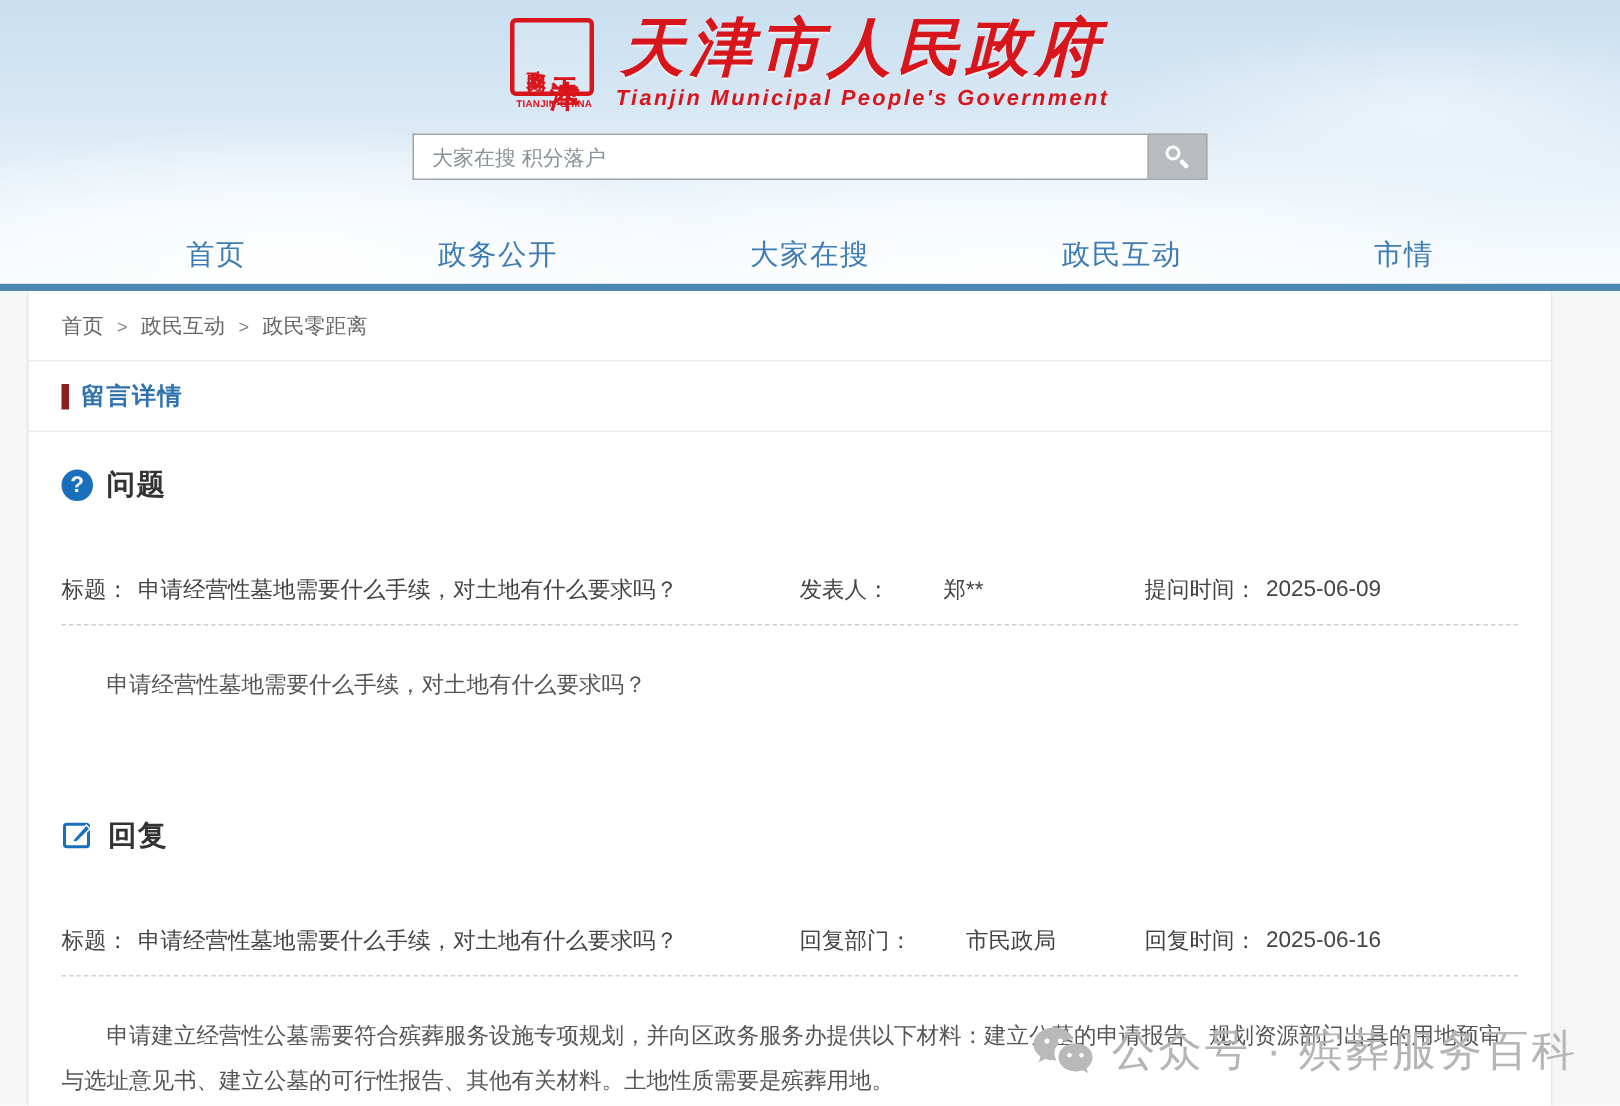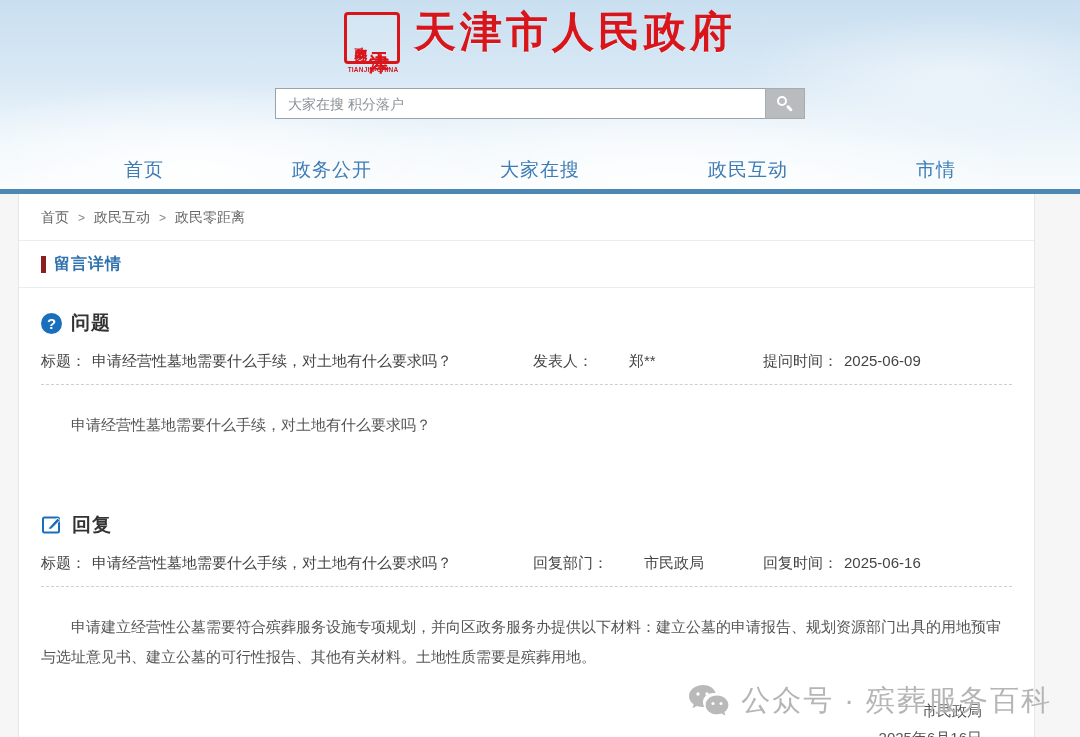--- a/index.html
+++ b/index.html
@@ -32,21 +32,21 @@
   }
   .seal-box {
     width:56px; height:52px; border:3px solid #d9151c; border-radius:4px;
     display:flex; flex-direction:row; justify-content:center; align-items:center;
     color:#d9151c; background:rgba(255,255,255,.15); gap:2px; padding:1px;
   }
   .seal-col { writing-mode:vertical-rl; text-orientation:upright; font-weight:bold; line-height:1; }
   .seal-col.small { font-size:13px; letter-spacing:1px; }
   .seal-col.big { font-size:20px; letter-spacing:2px; }
   .seal-caption { font-size:6.5px; font-weight:bold; color:#d9151c; margin-top:2px; letter-spacing:.2px; }
-  .title-block { text-align:center; }
+  .title-block { text-align:center;font-style:italic; }
   .site-title {
     color:#d9151c; font-size:42px; font-weight:bold; line-height:1.05;
     letter-spacing:4px; text-shadow:0 1px 1px rgba(255,255,255,.6);
   }
   .site-subtitle {
     color:#d9151c; font-size:14.5px; font-weight:bold; margin-top:4px; letter-spacing:1.6px;
   }
   
   .search-row { display:flex; justify-content:center; margin-top:15px; }
   .search-box { display:flex; width:530px; height:31px; }
@@ -93,21 +93,21 @@
 
   .block { padding:0 22px; }
   .block-heading { display:flex; align-items:center; gap:9px; margin-top:22px; }
   .block-heading .heading-text { font-size:19px; font-weight:bold; color:#333; letter-spacing:1px; }
   .q-icon {
     width:21px; height:21px; border-radius:50%; background:#1a6fbd; color:#fff;
     display:flex; align-items:center; justify-content:center;
     font-size:15px; font-weight:bold; line-height:1;
   }
   .meta-row { display:flex; margin-top:16px; font-size:15px; color:#444; }
-  .meta-cell { display:flex; gap:6px; white-space:nowrap; }
+  .meta-cell { display:flex; gap:6px; white-space:nowrap;margin-top:32px; }
   .meta-cell.w1 { width:492px; }
   .meta-cell.w2 { width:230px;gap:36px; }
   .dashed { border-top:1px dashed #cfcfcf; margin-top:13px; }
   .body-text {
     font-size:15px; color:#555; line-height:30px; text-indent:2em;
     padding:25px 8px 0 0;
   }
   .q-body { padding-bottom:50px; }
   .sign { text-align:right; font-size:15px; color:#555; padding:0 30px; }
   .sign-name { margin-top:30px; }
@@ -127,20 +127,21 @@
   <div class="logo-row">
     <div class="seal">
       <div class="seal-box">
         <span class="seal-col small">政务网</span>
         <span class="seal-col big">天津</span>
       </div>
       <div class="seal-caption">TIANJIN-CHINA</div>
     </div>
     <div class="title-block">
       <div class="site-title">天津市人民政府</div>
+      <div class="site-subtitle">Tianjin Municipal People's Government</div>
     </div>
   </div>
   <div class="search-row">
     <div class="search-box">
       <input class="search-input" type="text" placeholder="大家在搜 积分落户" style="">
       <div class="search-btn">
         <span class="mag">
           <span class="mag-circle"></span>
             <span class="mag-handle"></span>
         </span>

